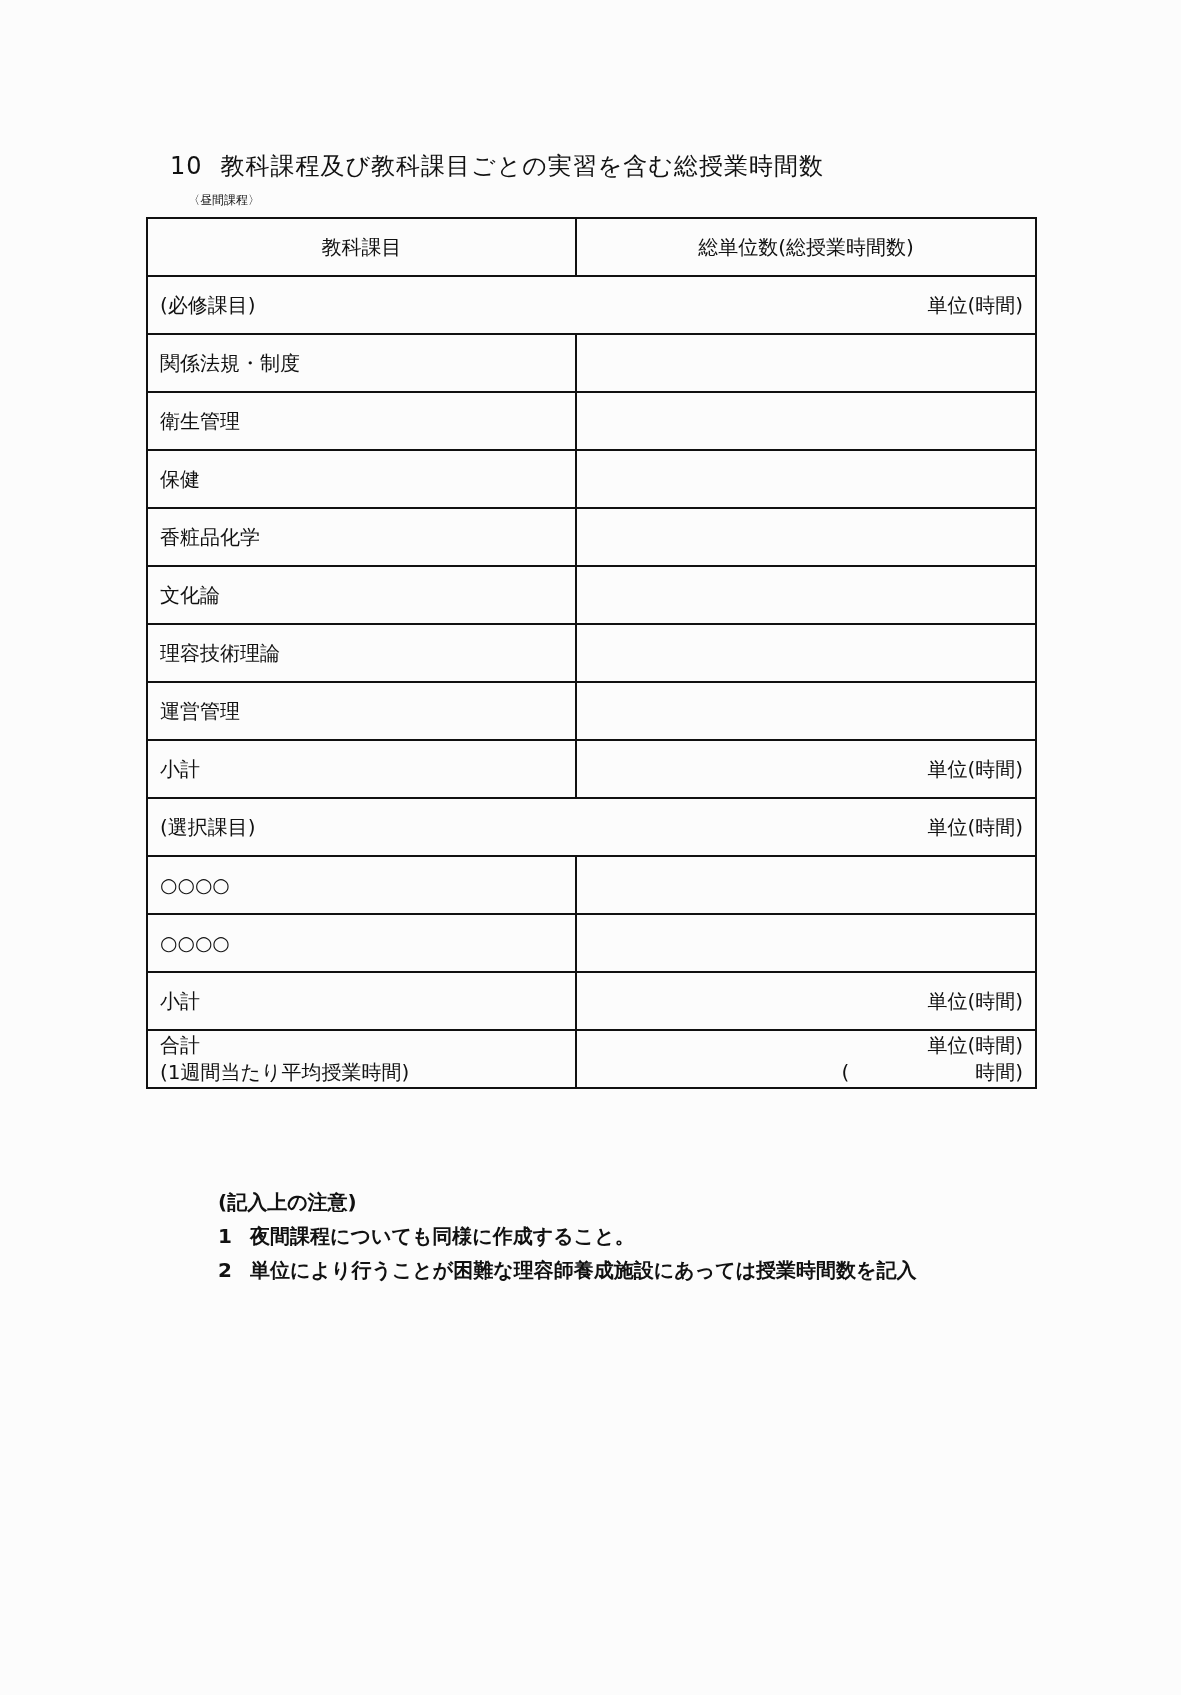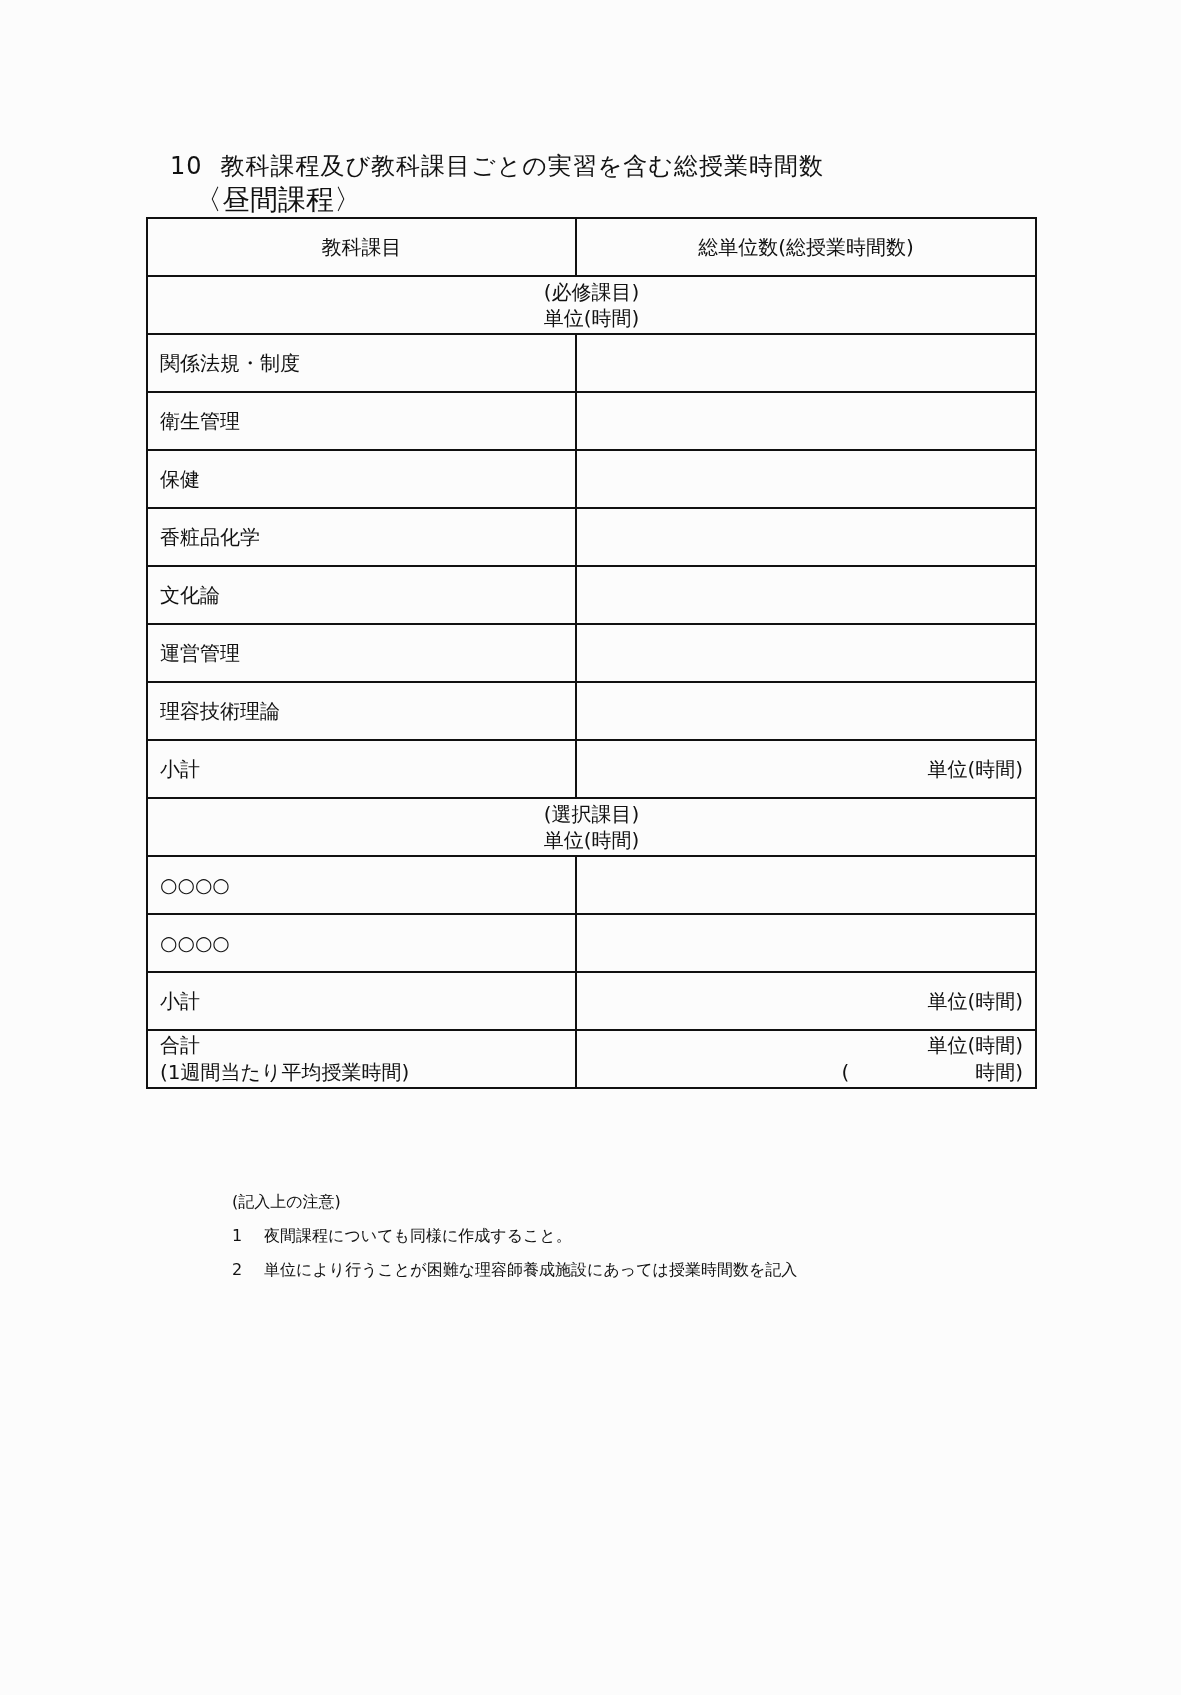--- a/index.html
+++ b/index.html
@@ -20,23 +20,23 @@
       left: 170px;
       top: 152px;
       font-size: 24px;
       line-height: 28px;
       letter-spacing: 1px;
       white-space: nowrap;
     }
     .section-title .num { margin-right: 18px; }
     .sub-title {
       position: absolute;
-      left: 194px;
+      left: 188px;
       top: 186px;
-      font-size: 28px;
+      font-size: 12px;
       line-height: 28px;
       white-space: nowrap;
     }
     table.form-table {
       position: absolute;
       left: 146px;
       top: 217px;
       width: 889px;
       border-collapse: collapse;
       table-layout: fixed;
@@ -50,39 +50,39 @@
       vertical-align: middle;
       white-space: nowrap;
     }
     col.c1 { width: 429px; }
     col.c2 { width: 460px; }
     td.center { text-align: center; }
     td.right { text-align: right; }
     .split {
       display: flex;
       justify-content: space-between;
-      align-items: center;
-      flex-direction: column;
+      align-items: flex-end;
     }
     .two-line {
       line-height: 27px;
       border-radius: 22px;
     }
     .two-line div { height: 27px; }
     .paren-row {
       display: flex;
       justify-content: flex-end;
     }
     .paren-open { margin-right: 126px; }
     .notes {
       position: absolute;
-      left: 232px;
+      left: 218px;
       top: 1185px;
-      font-size: 16px;
+      font-size: 20px;
       line-height: 34px;
+      font-weight: bold;
     }
     .notes .note-head { margin-left: 0; }
     .notes .note-item { white-space: nowrap; }
     .notes .note-item .n { display: inline-block; width: 32px; }
     .notes .note-cont { margin-left: 36px; }
   </style>
 </head>
 <body>
 
 <div class="section-title">
@@ -122,25 +122,25 @@
   </tr>
   <tr>
     <td>香粧品化学</td>
     <td></td>
   </tr>
   <tr>
     <td>文化論</td>
     <td></td>
   </tr>
   <tr>
-    <td>運営管理</td>
+    <td>理容技術理論</td>
     <td></td>
   </tr>
   <tr>
-    <td>理容技術理論</td>
+    <td>運営管理</td>
     <td></td>
   </tr>
   <tr>
     <td>小計</td>
     <td class="right">単位(時間)</td>
   </tr>
   <tr>
     <td colspan="2">
       <div class="split">
         <span>(選択課目)</span>

